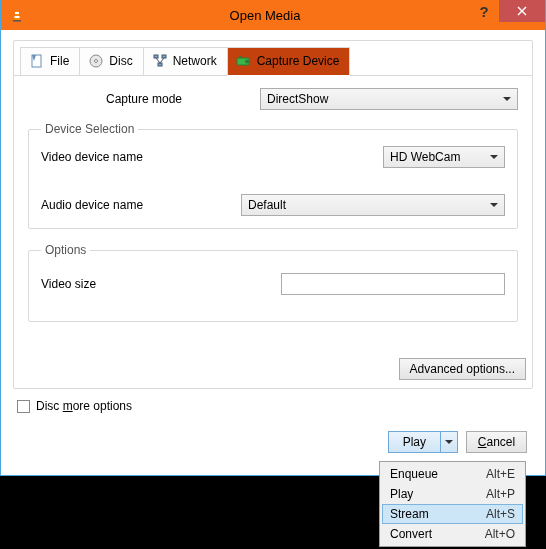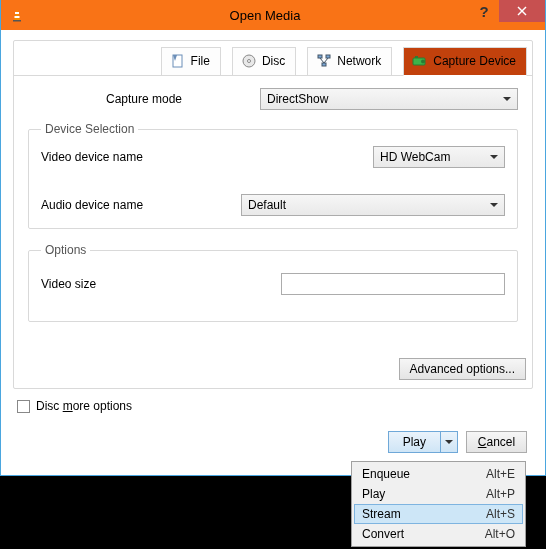--- a/index.html
+++ b/index.html
@@ -41,21 +41,21 @@
     padding: 10px 12px;
   }
 
   .outer-panel {
     border: 1px solid #d9d9d9; border-radius: 2px;
     padding: 0;
   }
 
   .tabs {
     display: flex; border-bottom: 1px solid #d9d9d9;
-    padding: 6px 6px 0 6px; gap: 12px; justify-content: flex-end;
+    padding: 6px 6px 0 6px; gap: 0;
   }
   .tab {
     display: flex; align-items: center; gap: 5px;
     padding: 5px 10px 6px 8px;
     border: 1px solid #d9d9d9; border-bottom: none;
     background: #fdfdfd; margin-right: -1px;
     position: relative; cursor: default;
   }
   .tab.active {
     background: #c2410c; z-index: 2;
@@ -122,21 +122,21 @@
   .split-main { padding: 0 14px; display: flex; align-items: center; border-right: 1px solid #6fa8d8; }
   .split-arrow { width: 16px; display: flex; align-items: center; justify-content: center; position: relative; }
   .split-arrow::after {
     content: ""; border-left: 4px solid transparent; border-right: 4px solid transparent;
     border-top: 4px solid #333;
   }
   .cancel-btn { width: 61px; justify-content: center; }
 
   .dropdown {
     position: absolute; right: 20px; top: 461px;
-    width: 175px; background: #f0f0f0; border: 1px solid #a0a0a0;
+    width: 147px; background: #f0f0f0; border: 1px solid #a0a0a0;
     padding: 2px; z-index: 10;
   }
   .dd-item {
     display: flex; padding: 3px 8px 3px 8px;
   }
   .dd-item .dd-label { flex: 1; }
   .dd-item .dd-short { color: #333; }
   .dd-item.highlight {
     background: #cde6f7; border: 1px solid #7eb4e0; padding: 2px 7px 2px 7px;
   }
@@ -223,21 +223,21 @@
           <div class="combo">
             <span>DirectShow</span>
           </div>
         </div>
 
         <fieldset>
           <legend>Device Selection</legend>
 
           <div class="row" style="margin-bottom:26px">
             <div style="flex:1">Video device name</div>
-            <div class="combo" style="width:132px;flex:none">
+            <div class="combo" style="width:122px;flex:none">
               <span>HD WebCam</span>
             </div>
           </div>
 
           <div class="row" style="margin-bottom:0">
             <div style="width:200px">Audio device name</div>
             <div class="combo" style="flex:1">
               <span>Default</span>
             </div>
           </div>

